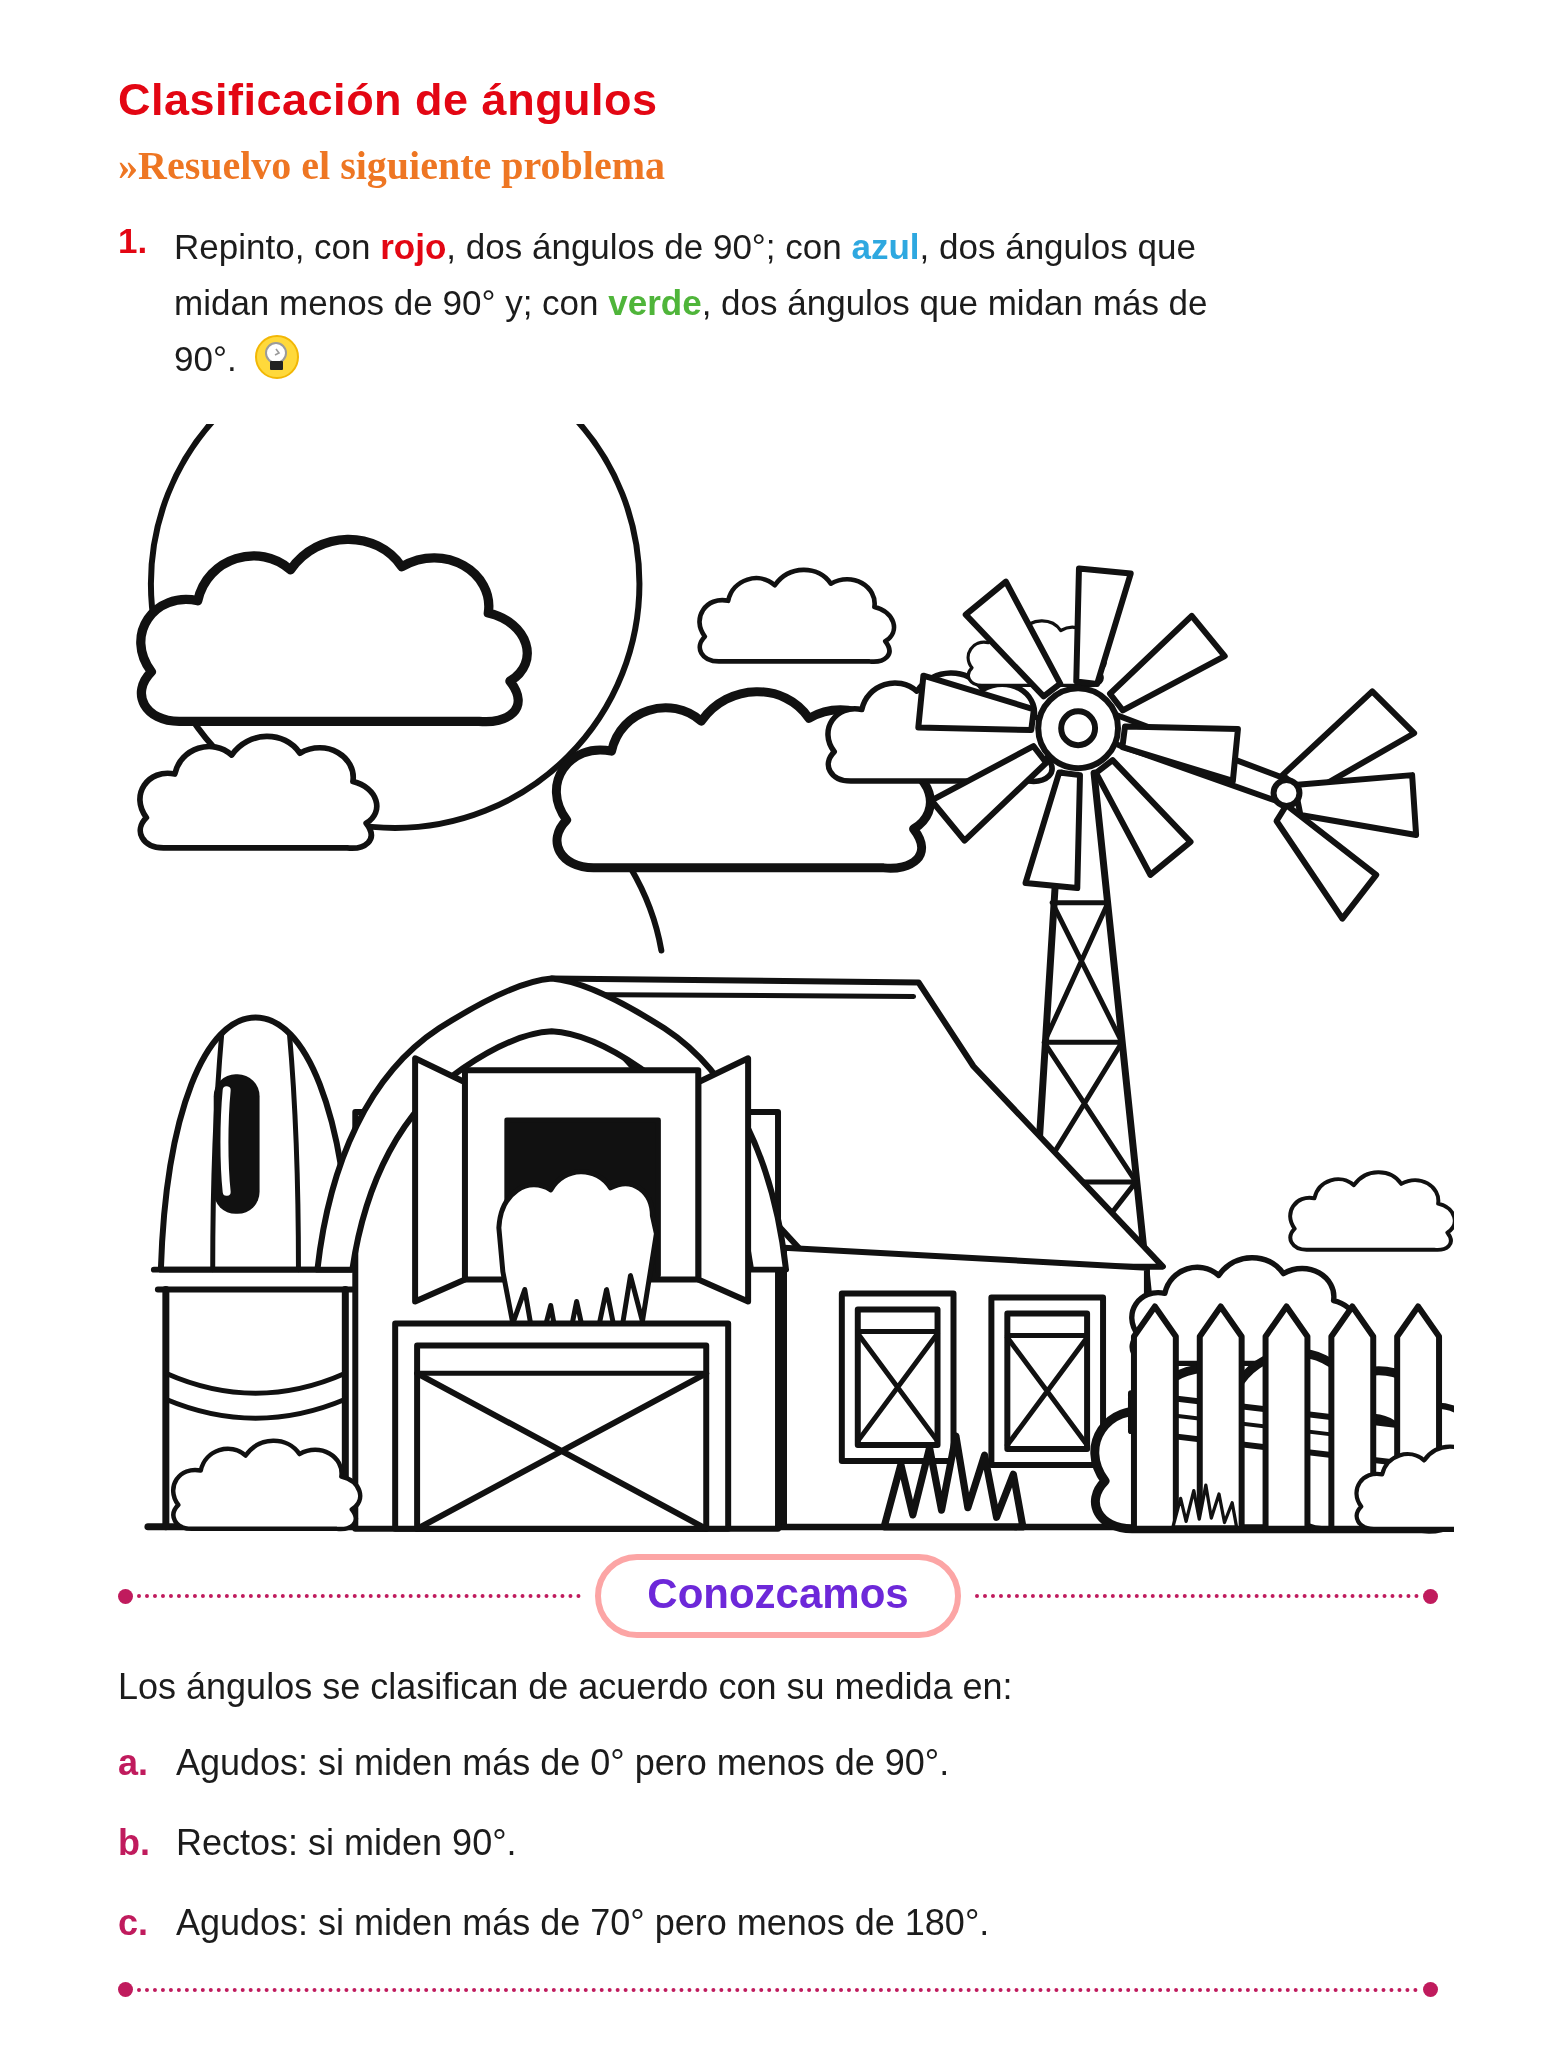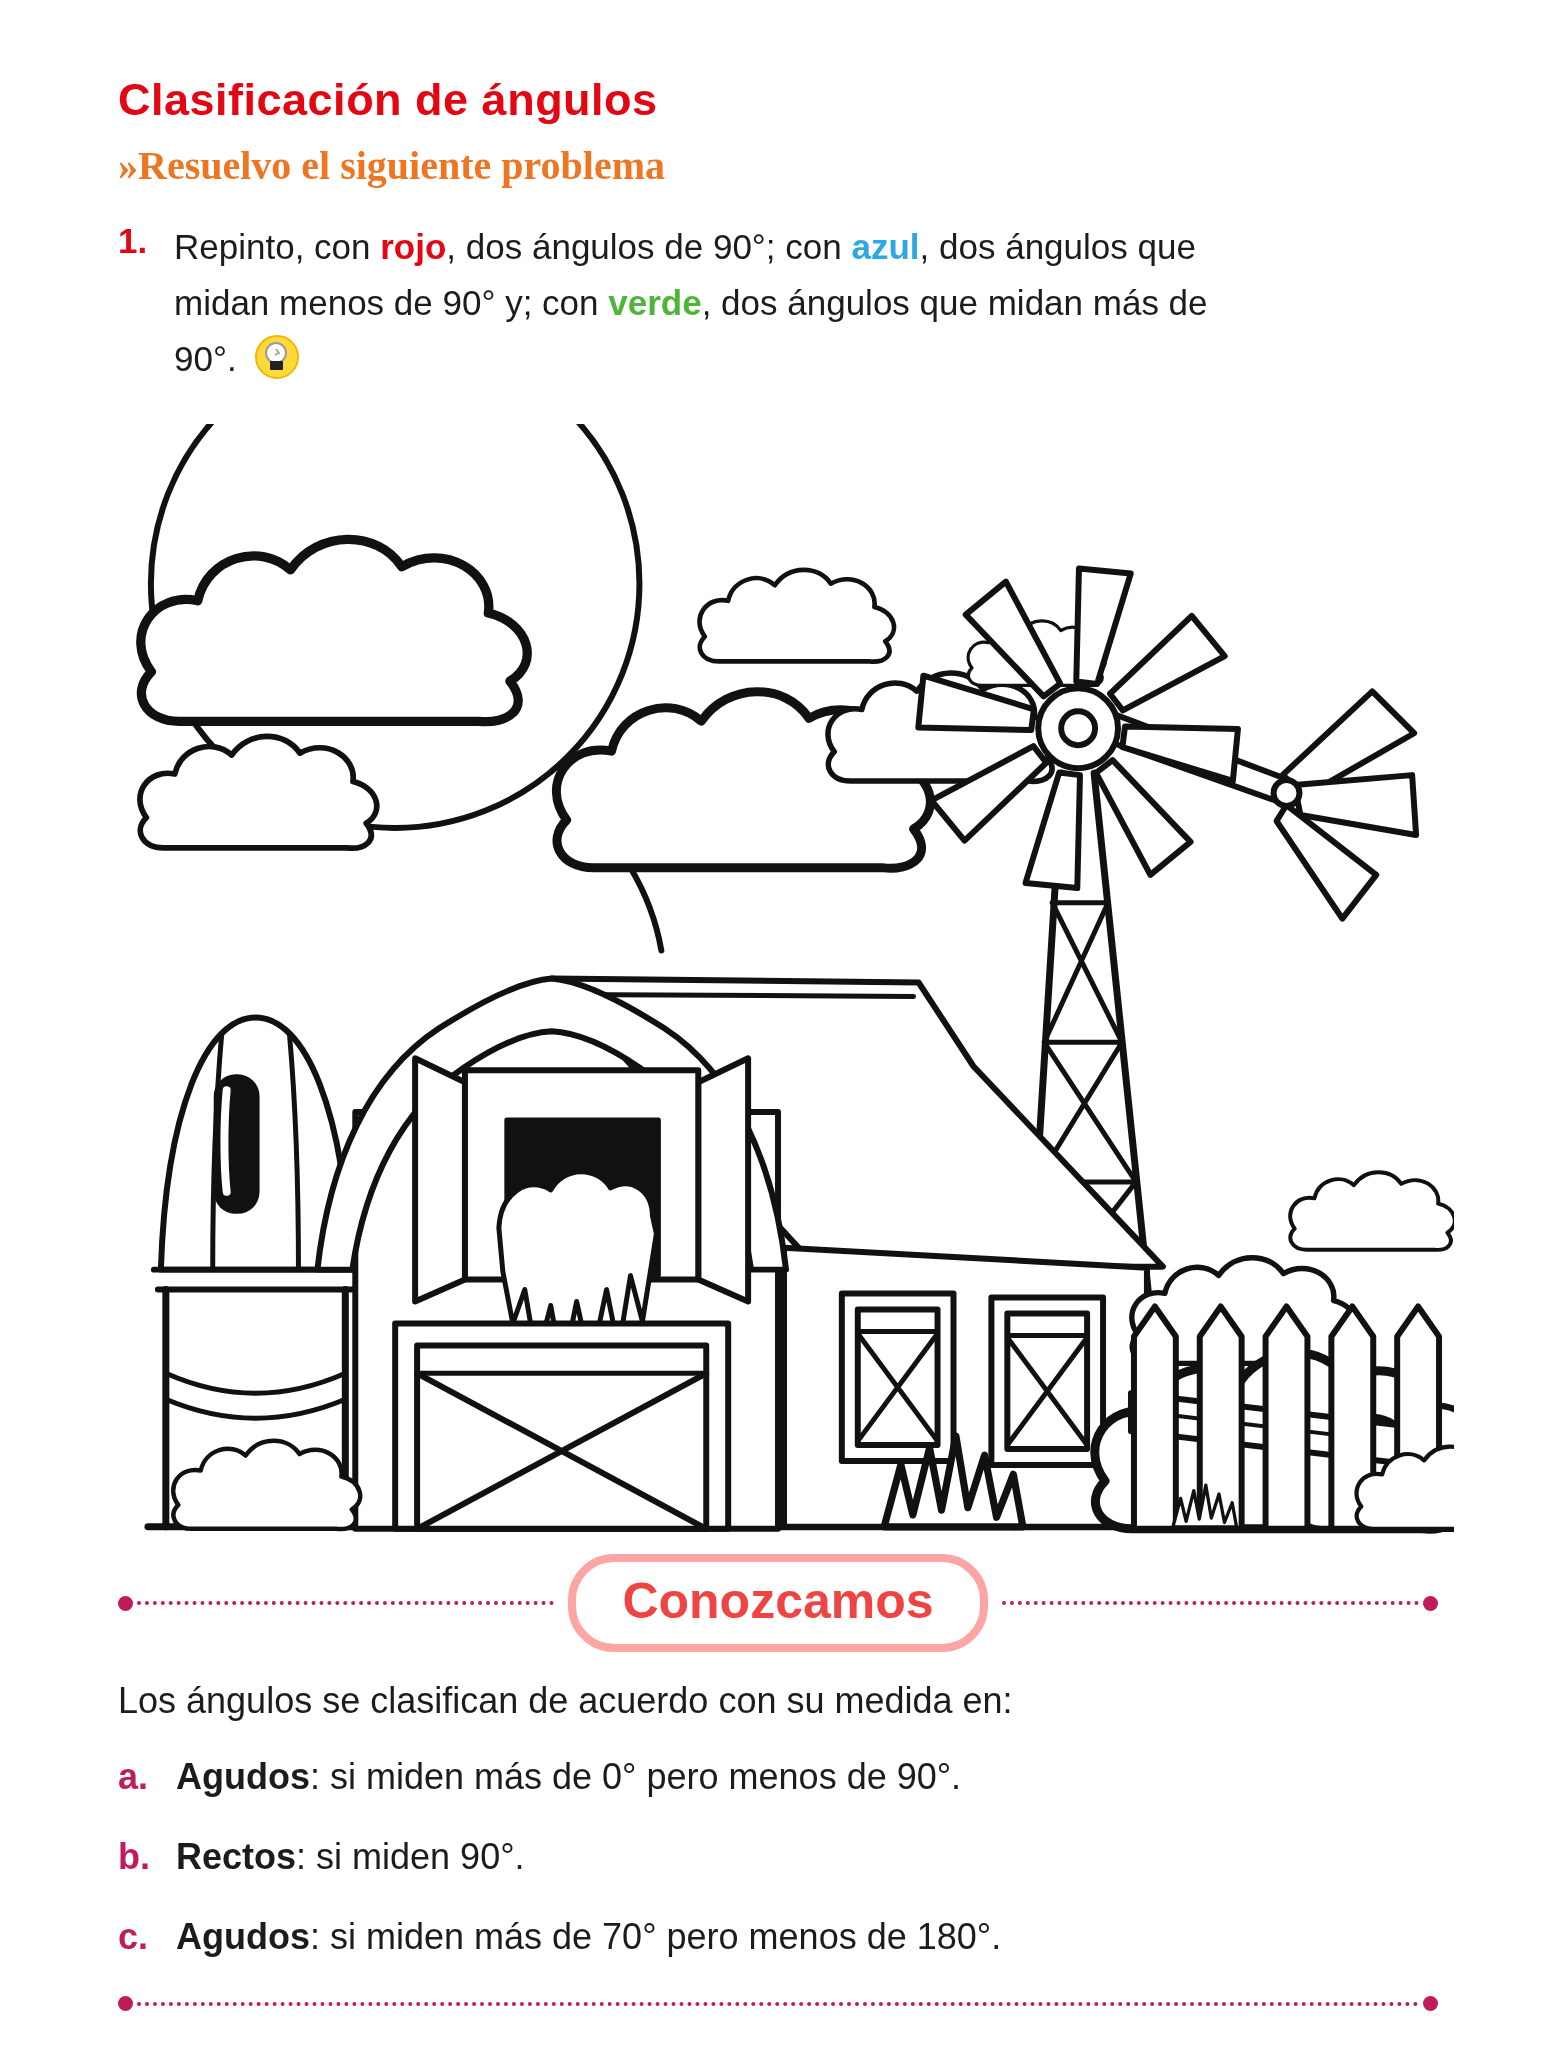--- a/index.html
+++ b/index.html
@@ -41,41 +41,41 @@
   .divider .dot {
     width:15px; height:15px; border-radius:50%;
     background:#C01B5D; flex:0 0 15px;
   }
   .divider .dotline {
     flex:1; height:0;
     border-top:4px dotted #C01B5D;
     margin:0 4px;
   }
   .badge {
-    border:8px solid #fca5a5;
+    border:6px solid #fca5a5;
     border-radius:46px;
     padding:10px 46px 14px 46px;
-    font-size:50px; font-weight:700; color:#ef4444;
+    font-size:42px; font-weight:700; color:#6d28d9;
     background:#fff;
     margin:0 10px;
   }
   .intro {
     margin-top:28px;
     font-size:36px; color:#1c1c1c;
   }
   .deflist { margin-top:34px; }
   .defrow {
     display:flex; margin-bottom:38px;
     font-size:36px;
   }
   .defrow .letter {
     width:58px; flex:0 0 58px;
     font-weight:700; color:#C01B5D;
   }
-  .defrow .term { font-weight:700; color:#1c1c1c; }
+  .defrow .term { font-weight:400; color:#1c1c1c; }
   .divider.bottom { margin-top:6px; }
 </style>
 </head>
 <body>
 
 <div class="page">
 
   <h1 class="title">Clasificación de ángulos</h1>
 
   <h2 class="subtitle">»Resuelvo el siguiente problema</h2>

